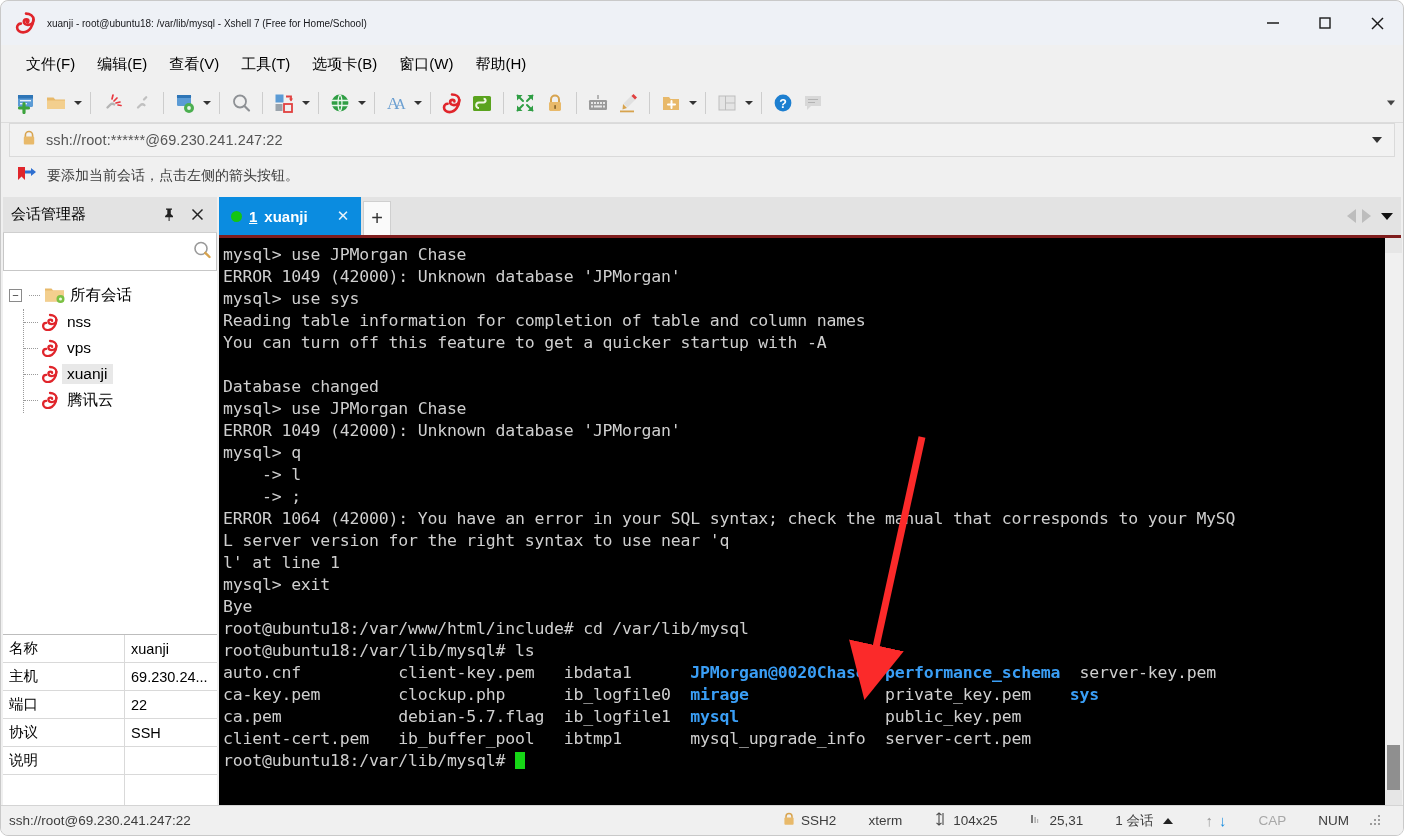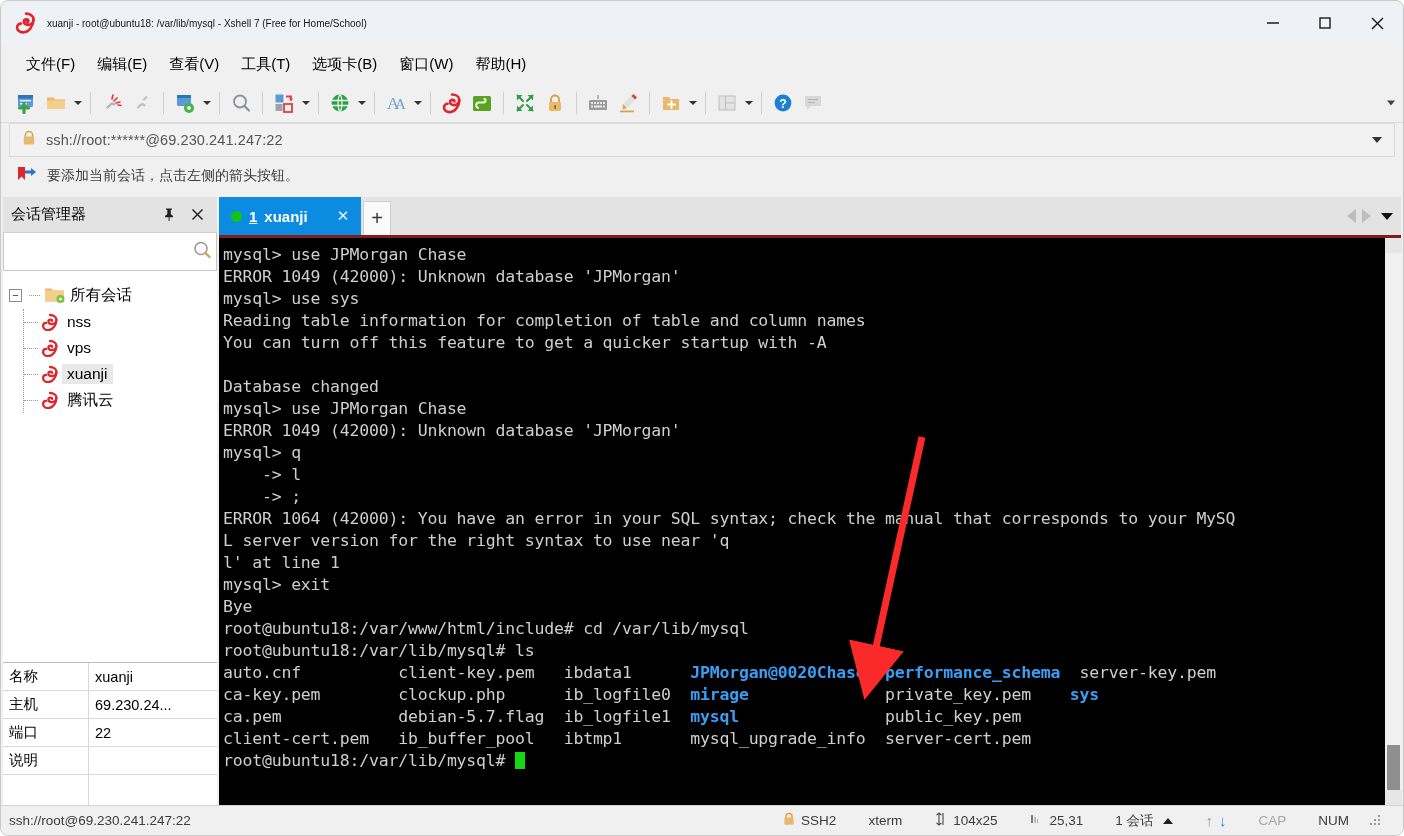--- a/index.html
+++ b/index.html
@@ -142,21 +142,21 @@
   .sess-icon { width: 20px; height: 18px; flex: none; }
   .folder-icon { width: 22px; height: 18px; flex: none; }
 
   
   .proptable {
     border-top: 1px solid #bdbdbd;
     background: #fff;
   }
   .prow { display: flex; height: 28px; border-bottom: 1px solid #d9d9d9; }
   .pkey {
-    width: 86px; flex: none; font-size: 14.5px; color: #000;
+    width: 122px; flex: none; font-size: 14.5px; color: #000;
     display: flex; align-items: center; padding-left: 6px;
     border-right: 1px solid #d9d9d9;
   }
   .pval {
     flex: 1; font-size: 14.5px; color: #000;
     display: flex; align-items: center; padding-left: 6px;
     overflow: hidden; white-space: nowrap;
   }
   .prow.blank { height: 30px; border-bottom: none; }
 
@@ -606,20 +606,24 @@
       </div>
       <div class="prow">
         <div class="pkey">主机</div>
         <div class="pval">69.230.24...</div>
       </div>
       <div class="prow">
         <div class="pkey">端口</div>
         <div class="pval">22</div>
       </div>
       <div class="prow">
+        <div class="pkey">协议</div>
+        <div class="pval">SSH</div>
+      </div>
+      <div class="prow">
         <div class="pkey">说明</div>
         <div class="pval"></div>
       </div>
       <div class="prow blank">
         <div class="pkey"></div>
         <div class="pval"></div>
       </div>
     </div>
   </div>
 

